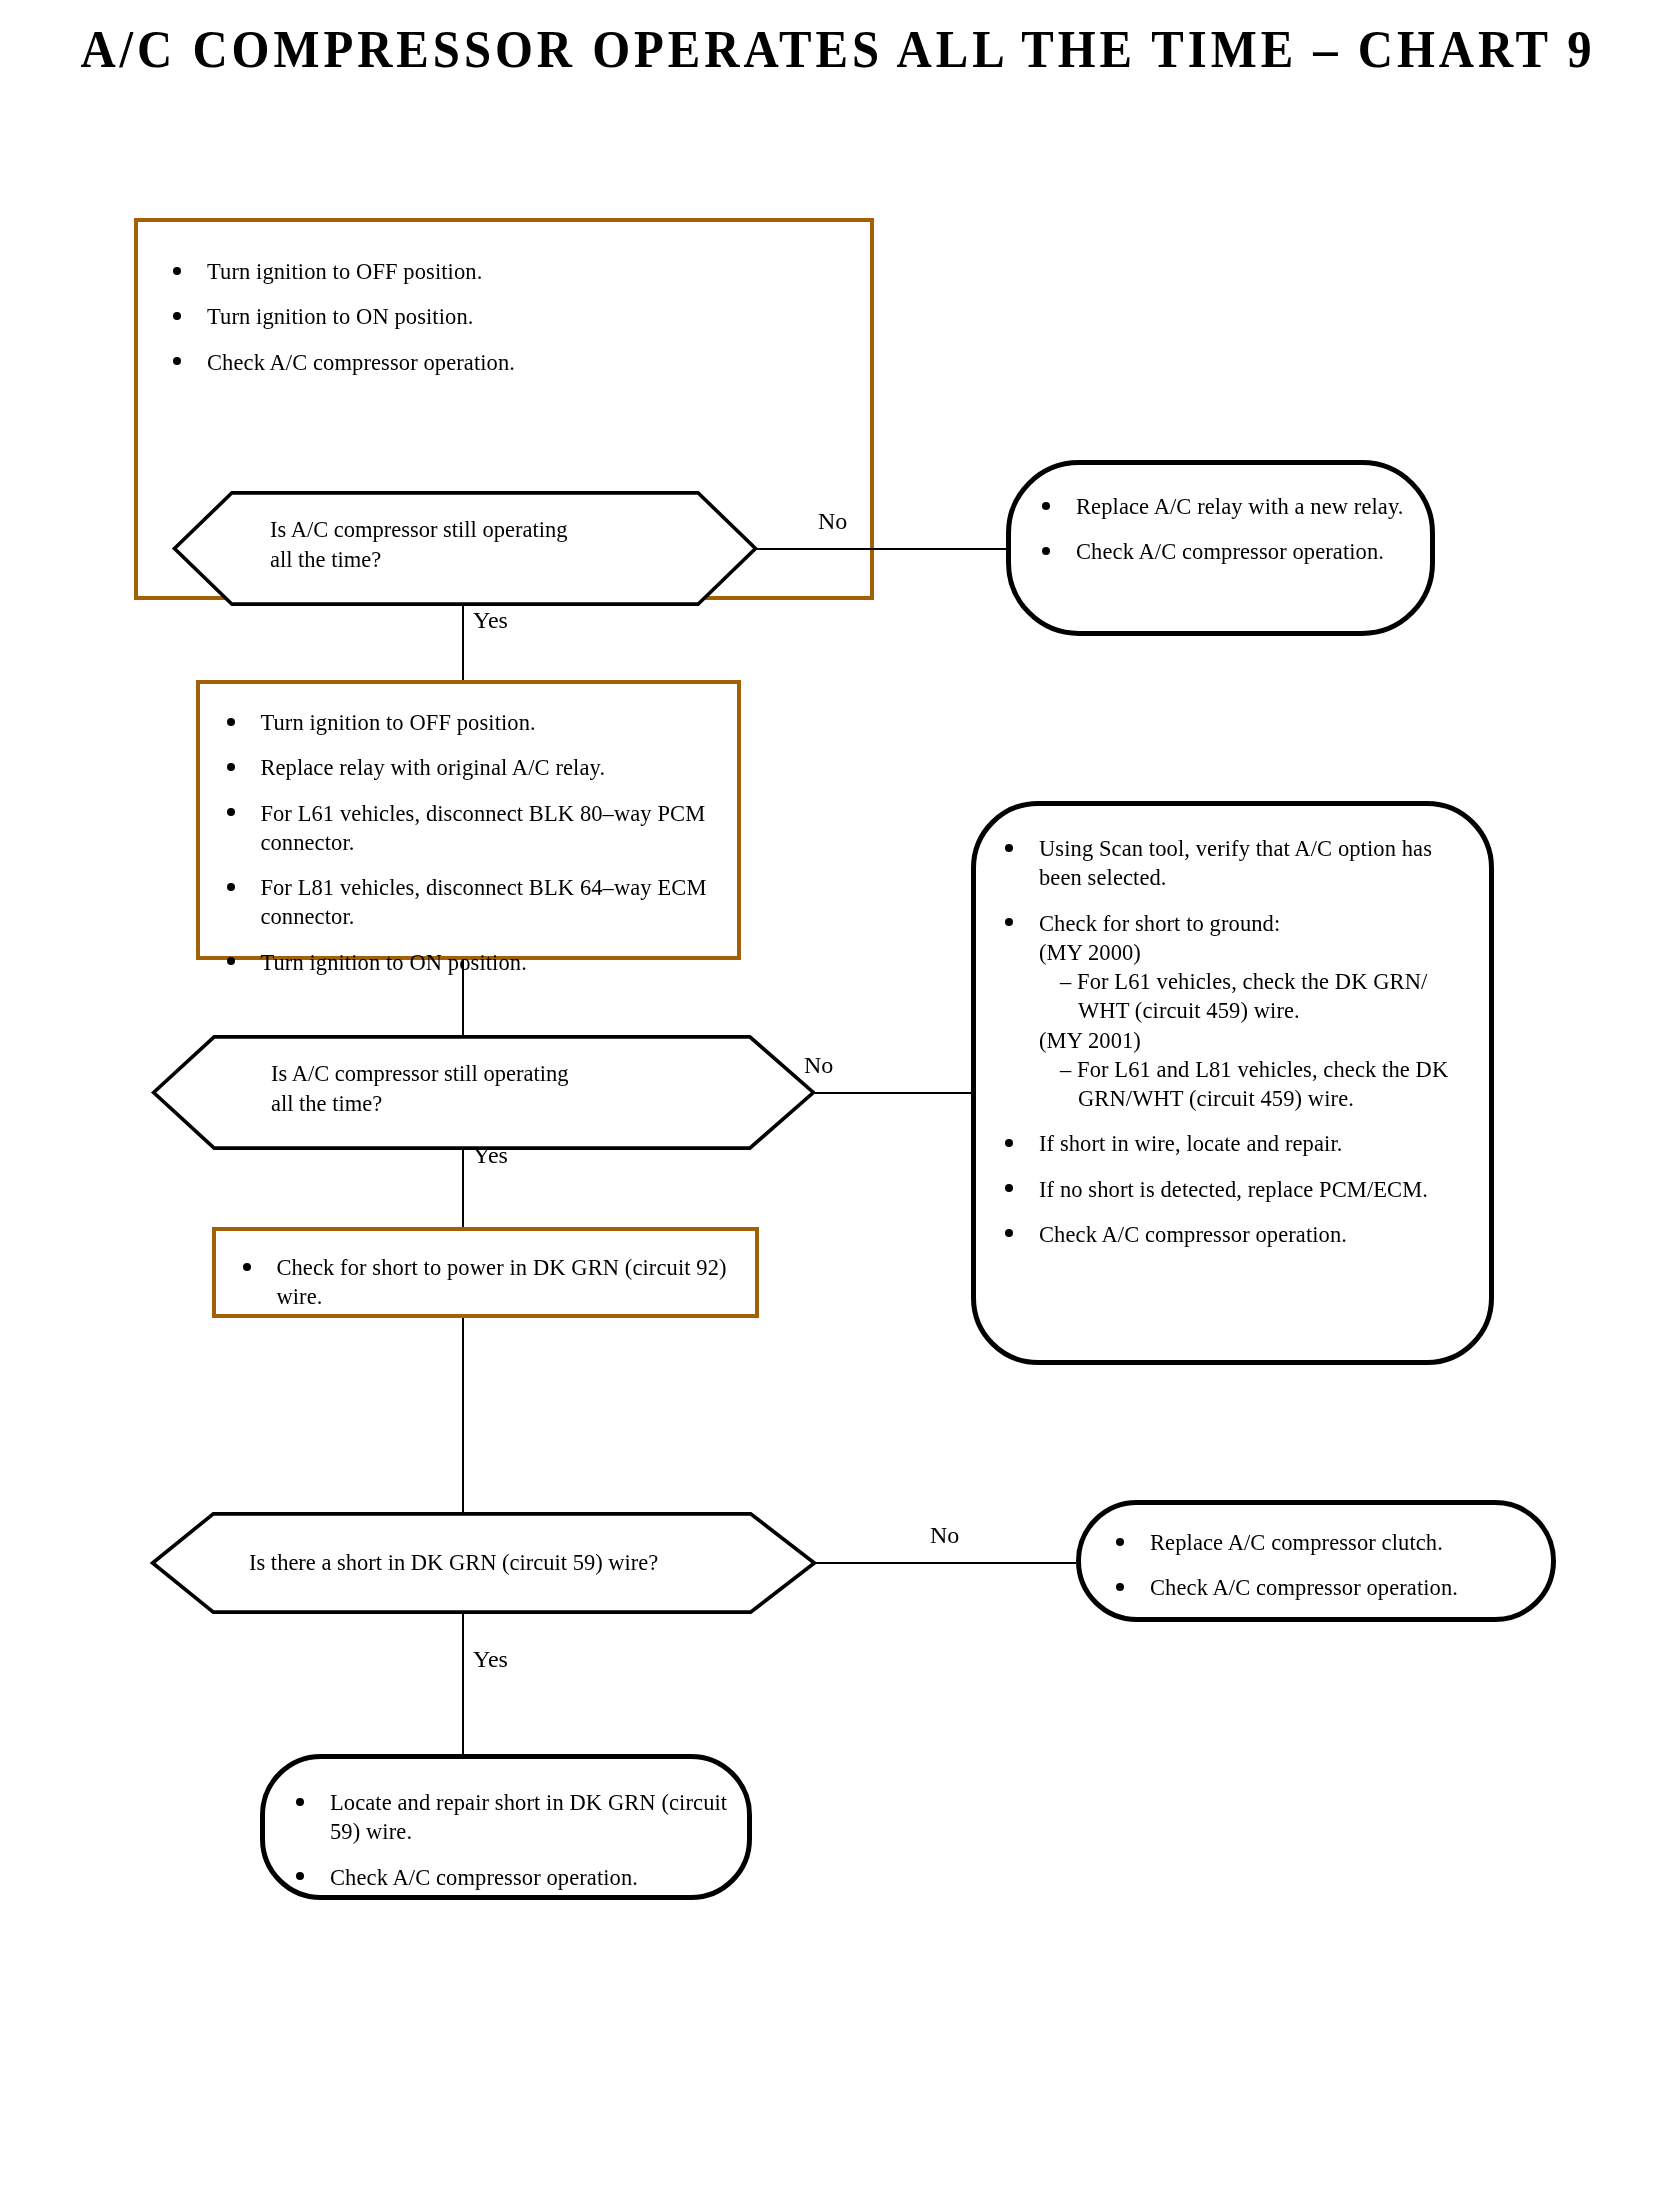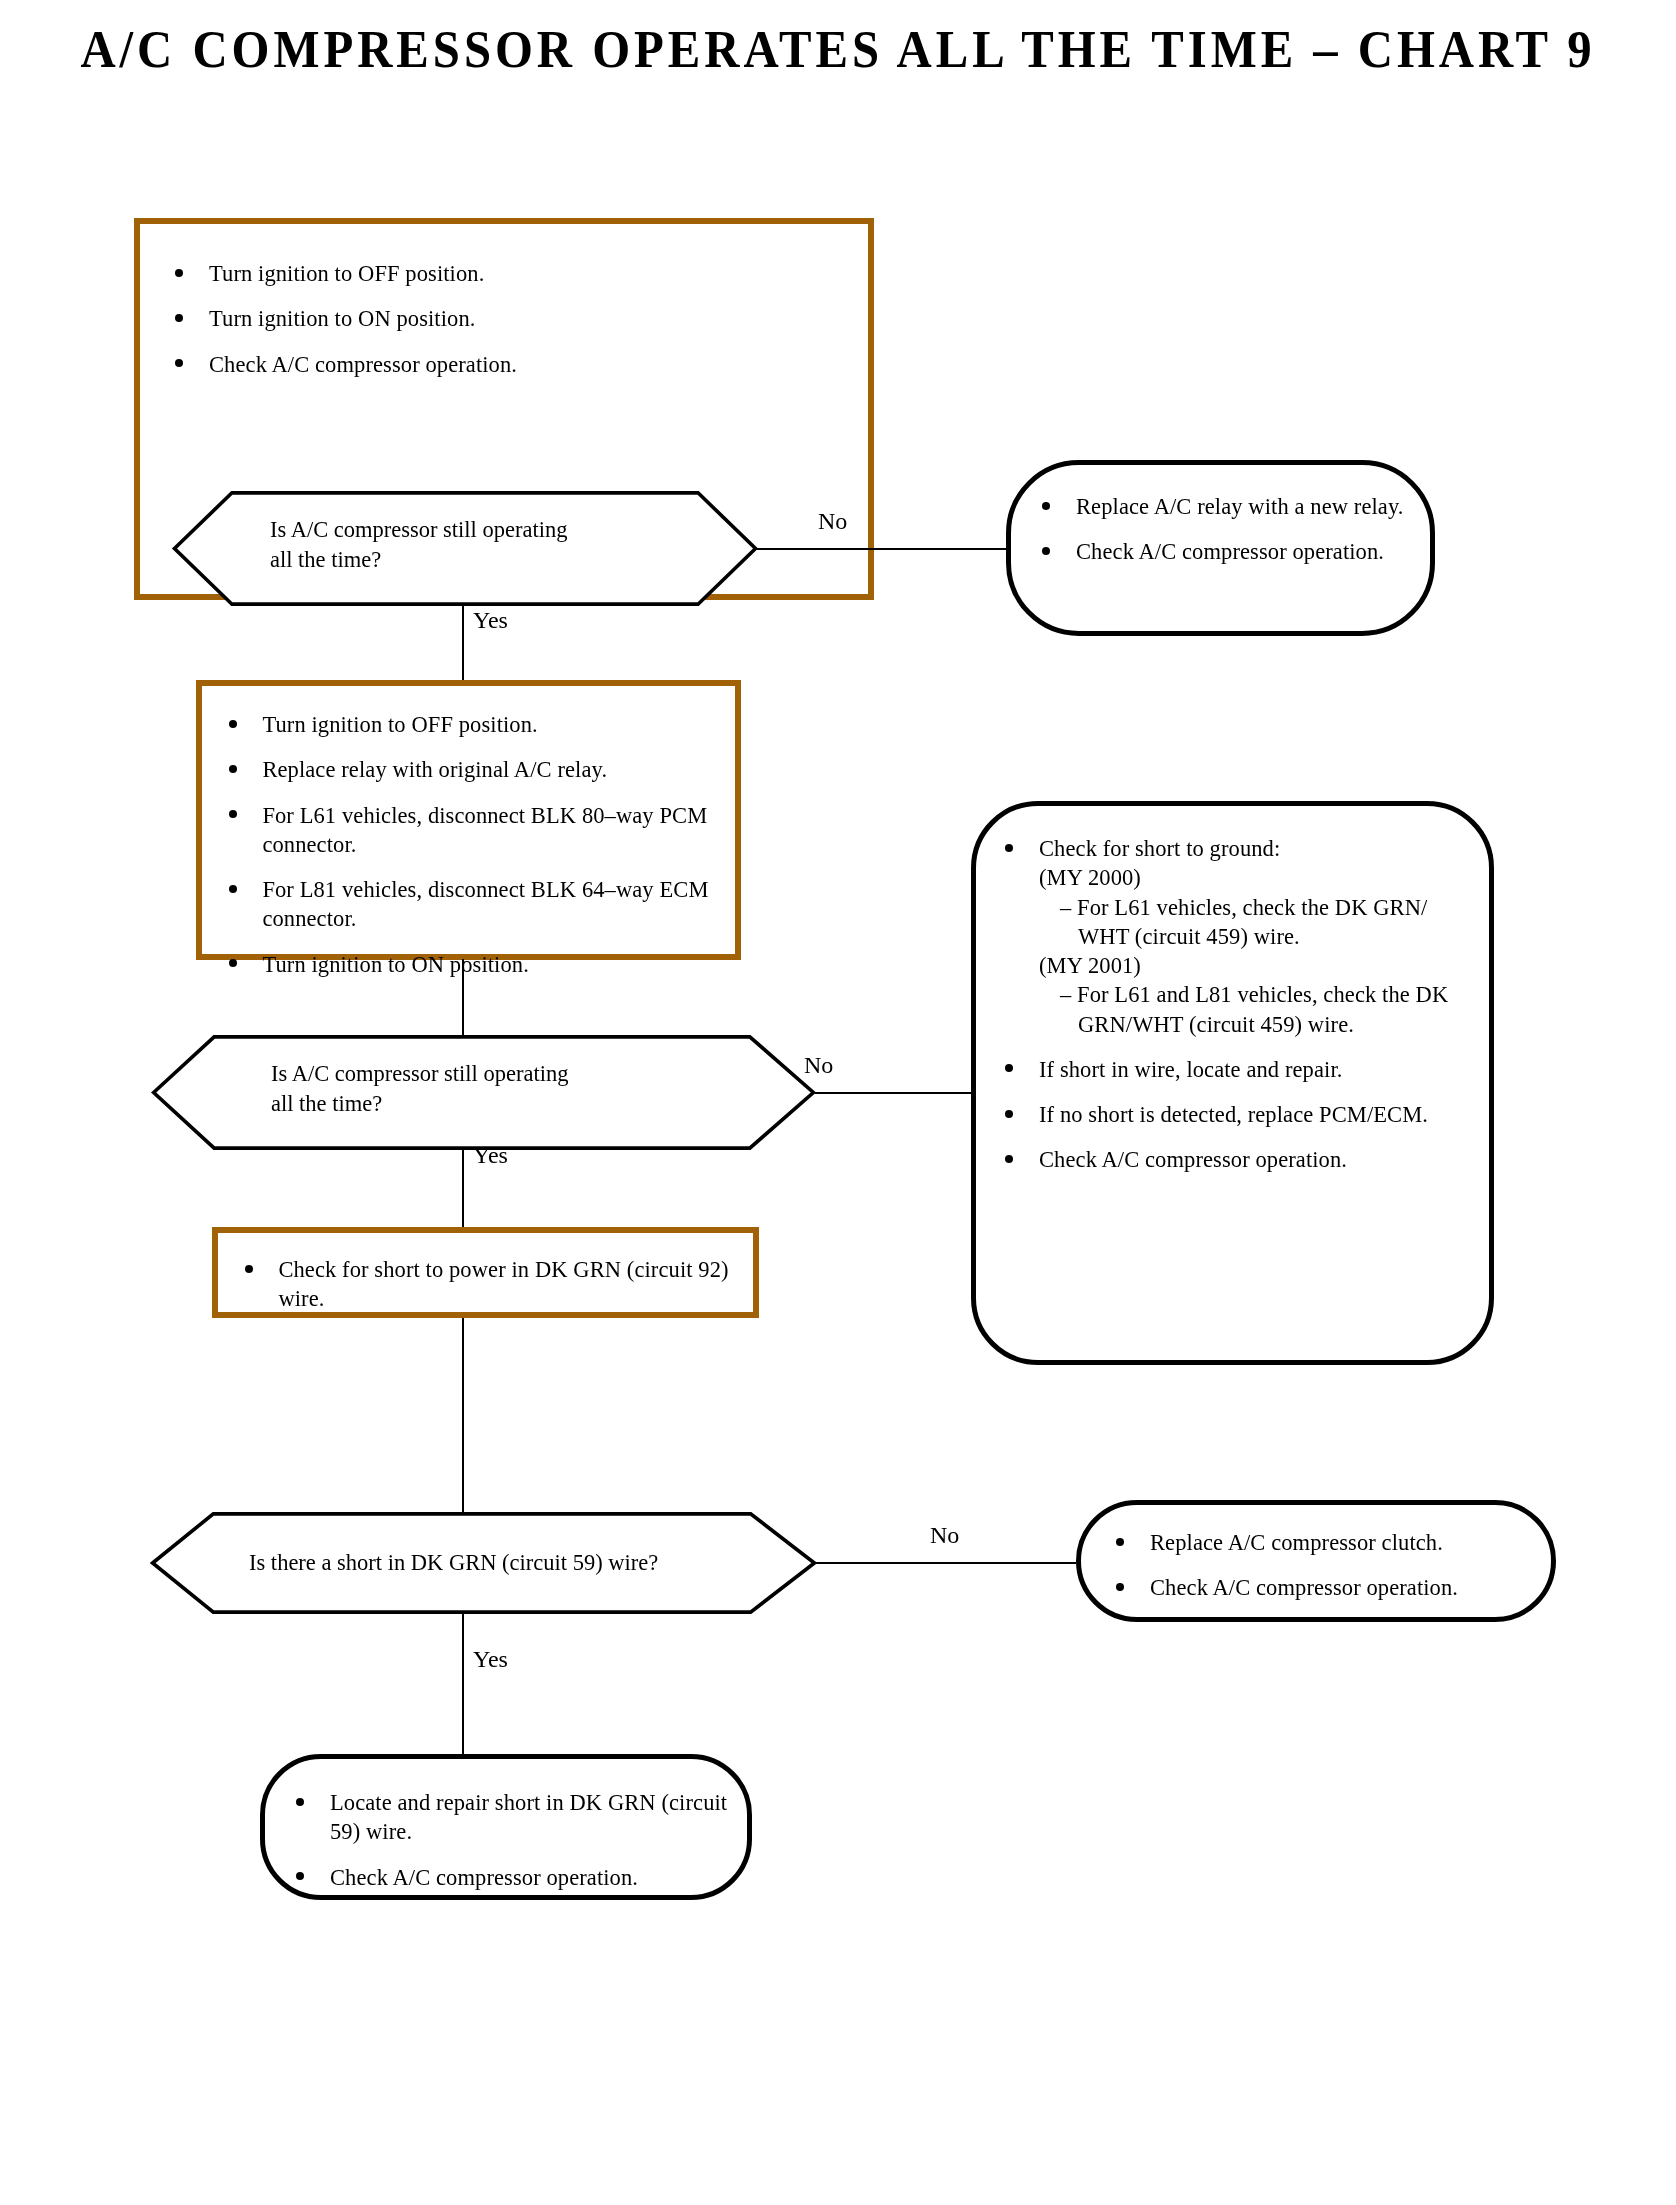--- a/index.html
+++ b/index.html
@@ -16,21 +16,21 @@
     font-size:53px;
     line-height:1.0;
     letter-spacing:4.3px;
     transform:scaleX(0.92);
     transform-origin:50% 50%;
     white-space:nowrap;
   }
 
   
   .node{position:absolute;box-sizing:border-box;}
-  .rectbox{border:6px solid #a16207;background:#fff;}
+  .rectbox{border:4px solid #a16207;background:#fff;}
   .roundbox{border:5.5px solid #000;background:#fff;}
 
   ul.blist{list-style:none;margin:0;padding:0;}
   ul.blist li{
     position:relative;
     padding-left:47px;
     margin:0 0 16px 0;
     font-size:22.5px;
     line-height:1.30;
     letter-spacing:0.1px;
@@ -121,20 +121,21 @@
   </div>
 
   <div class="hline" style="left:815px;top:1092px;width:164px;"></div>
   <div class="edgelabel" style="left:804px;top:1053px;">No</div>
 
   <div class="vline" style="left:462px;top:1149px;height:78px;"></div>
   <div class="edgelabel" style="left:473px;top:1143px;">Yes</div>
 
   <div class="node roundbox" style="left:971px;top:801px;width:523px;height:564px;border-radius:67px;">
     <ul class="blist" style="margin:28px 16px 0 16px;">
+      <li>Using Scan tool, verify that A/C option has been selected.</li>
       <li>
         <span class="sub">Check for short to ground:</span>
         <span class="sub">(MY 2000)</span>
         <span class="ind" style="padding-left:39px;text-indent:-18px;">– For L61 vehicles, check the DK GRN/ WHT (circuit 459) wire.</span>
         <span class="sub">(MY 2001)</span>
         <span class="ind" style="padding-left:39px;text-indent:-18px;">– For L61 and L81 vehicles, check the DK GRN/WHT (circuit 459) wire.</span>
       </li>
       <li>If short in wire, locate and repair.</li>
       <li>If no short is detected, replace PCM/ECM.</li>
       <li>Check A/C compressor operation.</li>

